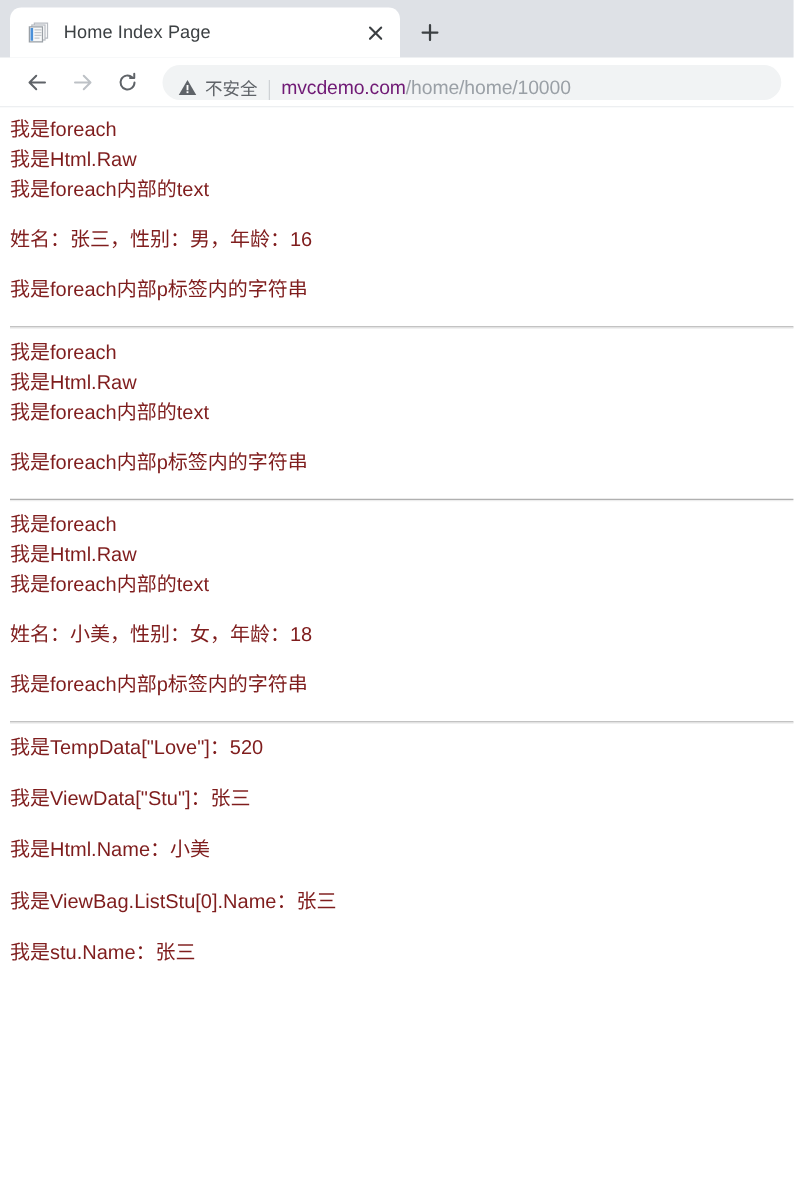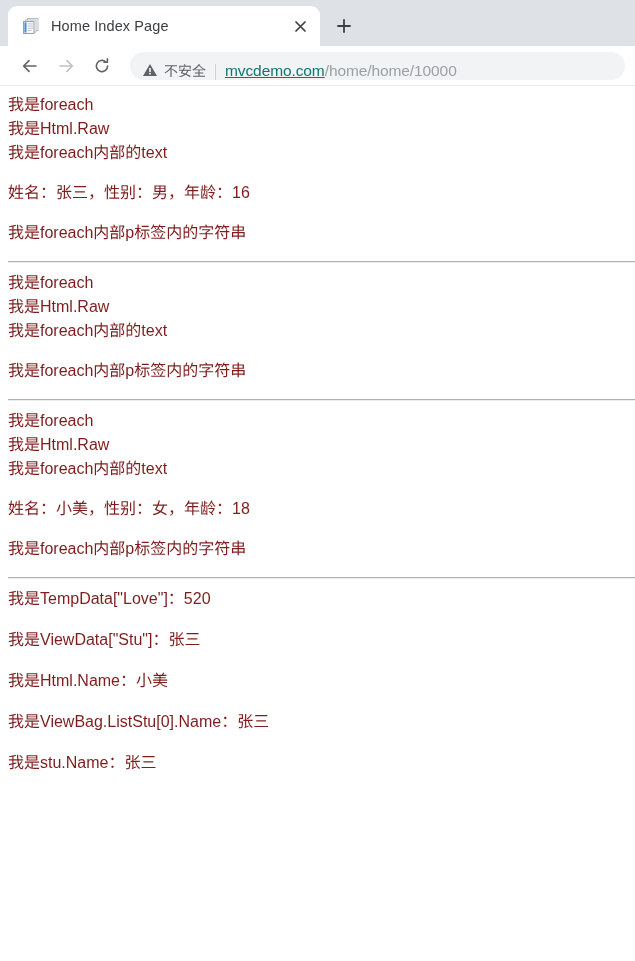--- a/index.html
+++ b/index.html
@@ -156,21 +156,21 @@
     flex: 0 0 auto;
   }
 
   .url {
     font-size: 15.5px;
     color: #9aa0a6;
     white-space: nowrap;
     overflow: hidden;
     letter-spacing: -0.1px;
   }
-  .url .host { color: #0f766e; text-decoration: underline; }
+  .url .host { color: #701a75; }
 
   
   .viewport {
     flex: 1 1 auto;
     background: #ffffff;
     overflow: hidden;
     position: relative;
   }
 
   .page {

